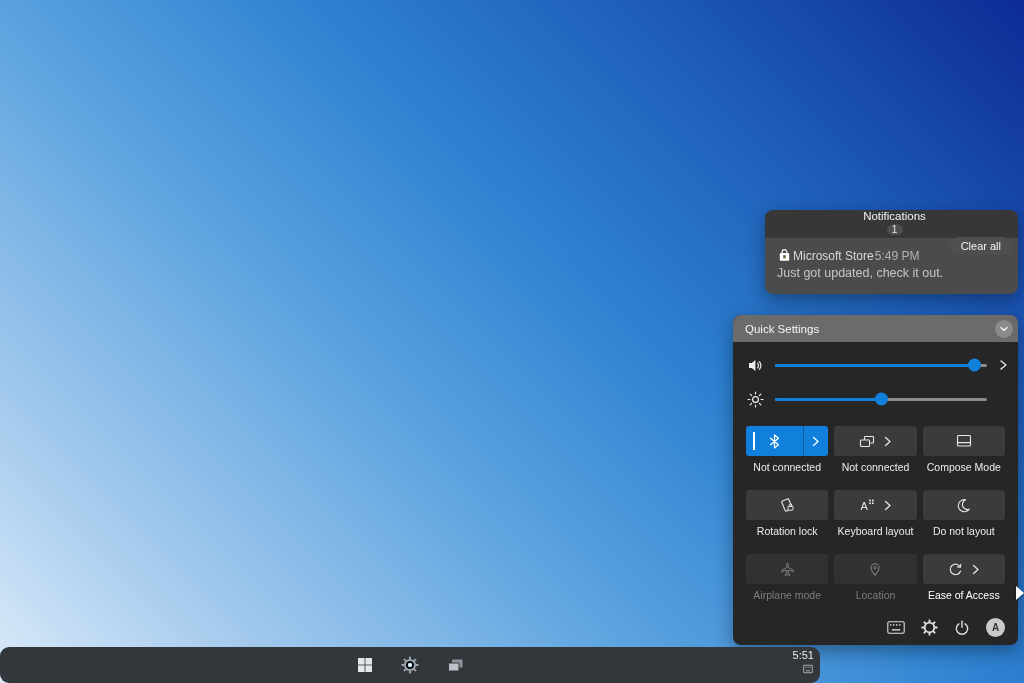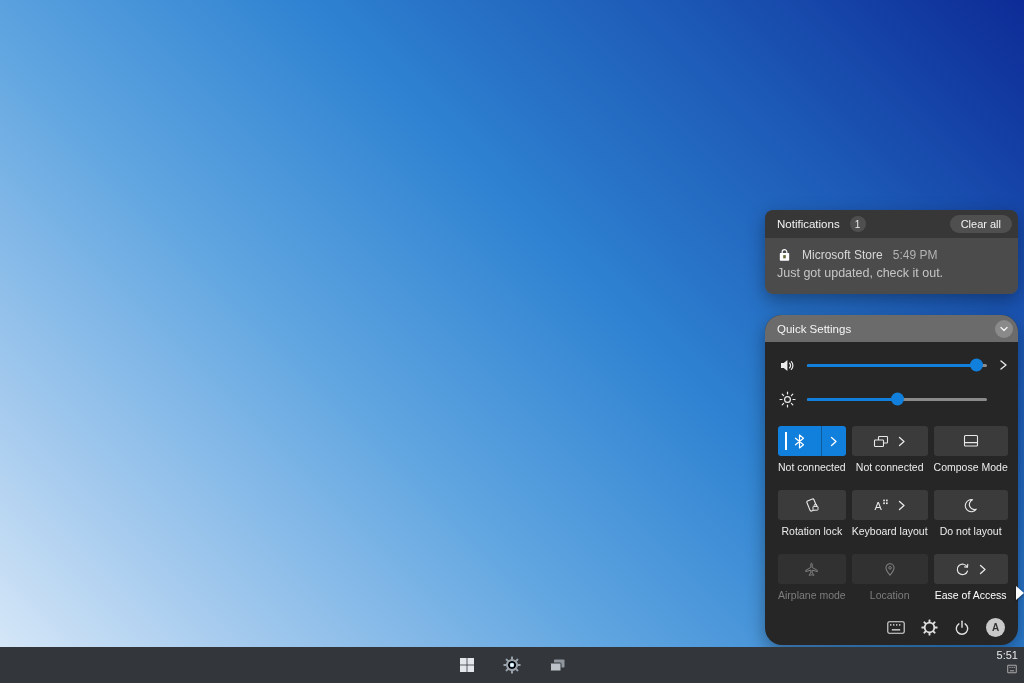--- a/index.html
+++ b/index.html
@@ -1,46 +1,46 @@
 <!DOCTYPE html>
 <html><head>
 <meta charset="utf-8">
 <style>
   * { margin:0; padding:0; box-sizing:border-box; }
   html,body { width:1024px; height:683px; overflow:hidden; }
   body { font-family:"Liberation Sans", sans-serif; position:relative;
          background:linear-gradient(45deg,#dcebf9 0%,#a6cbee 16%,#5fa5e0 38%,#2e82d1 58%,#1c59b6 79%,#0d2b96 100%); }
 
   
-  .taskbar { position:absolute; left:0; bottom:0; width:1024px; height:36px;
-             background:#33363b; display:flex; align-items:center; }
+  .taskbar { position:absolute; left:0; bottom:0; width:820px; height:36px;
+             background:#33363b; display:flex; align-items:center;border-radius:9px; }
   .tb-center { position:absolute; left:0; right:0; top:0; bottom:0;
                display:flex; align-items:center; justify-content:center; gap:19px; }
   .tb-btn { width:26px; height:26px; display:flex; align-items:center; justify-content:center; cursor:pointer; }
   .tray { position:absolute; right:6px; top:2px; display:flex; flex-direction:column; align-items:flex-end; gap:1px; }
   .tray-time { color:#e8e8e8; font-size:11px; line-height:13px; }
 
   
   .notif-card { position:absolute; right:6px; top:210px; width:253px; border-radius:8px;
                 overflow:hidden; box-shadow:0 6px 18px rgba(0,0,0,.35); }
-  .notif-head { background:#373737; height:28px; display:flex; align-items:center; padding:0 6px 0 12px; gap:10px; }
+  .notif-head { background:#373737; height:28px; display:flex; align-items:center; padding:0 6px 0 12px; gap:2px;flex-direction:column; }
   .notif-title { color:#f2f2f2; font-size:11.5px; }
   .notif-badge { width:16px; height:16px; border-radius:50%; background:#4f4f4f; color:#eaeaea;
                  font-size:10px; display:flex; align-items:center; justify-content:center; }
   .clear-all { margin-left:auto; background:#4f4f4f; color:#f2f2f2; font-size:11px; border:none;
                border-radius:10px; padding:3px 11px; cursor:pointer; }
   .notif-body { background:#4b4b4b; padding:10px 12px 14px 12px; }
-  .notif-approw { display:flex; gap:10px; }
+  .notif-approw { display:flex; align-items:center; gap:1px; }
   .notif-app { color:#d8d8d8; font-size:12px; }
   .notif-time { color:#b3b3b3; font-size:12px; }
   .notif-head2 { color:#ffffff; font-size:12.5px; font-weight:bold; margin-top:9px; }
   .notif-text { color:#c6c6c6; font-size:12.5px; margin-top:3px; }
 
   
-  .qs-panel { position:absolute; right:6px; top:315px; width:253px; height:330px; border-radius:17px;
+  .qs-panel { position:absolute; right:6px; top:315px; width:285px; height:330px; border-radius:8px;
               overflow:hidden; background:#262626; box-shadow:0 6px 18px rgba(0,0,0,.35); }
   .qs-head { background:#6b6b6b; height:27px; display:flex; align-items:center; padding:0 5px 0 12px; }
   .qs-title { color:#f5f5f5; font-size:11.5px; }
   .qs-collapse { margin-left:auto; width:18px; height:18px; border-radius:50%; background:#8a8a8a;
                  display:flex; align-items:center; justify-content:center; cursor:pointer; }
 
   .slider-row { display:flex; align-items:center; margin:12px 8px 0 12px; height:22px; }
   .slider-row .sl-icon { width:20px; display:flex; justify-content:center; }
   .track { position:relative; flex:1; height:3px; background:#8b8b8b; border-radius:2px; margin:0 9px 0 10px; }
   .track .fill { position:absolute; left:0; top:0; bottom:0; background:#1180dc; border-radius:2px; }

